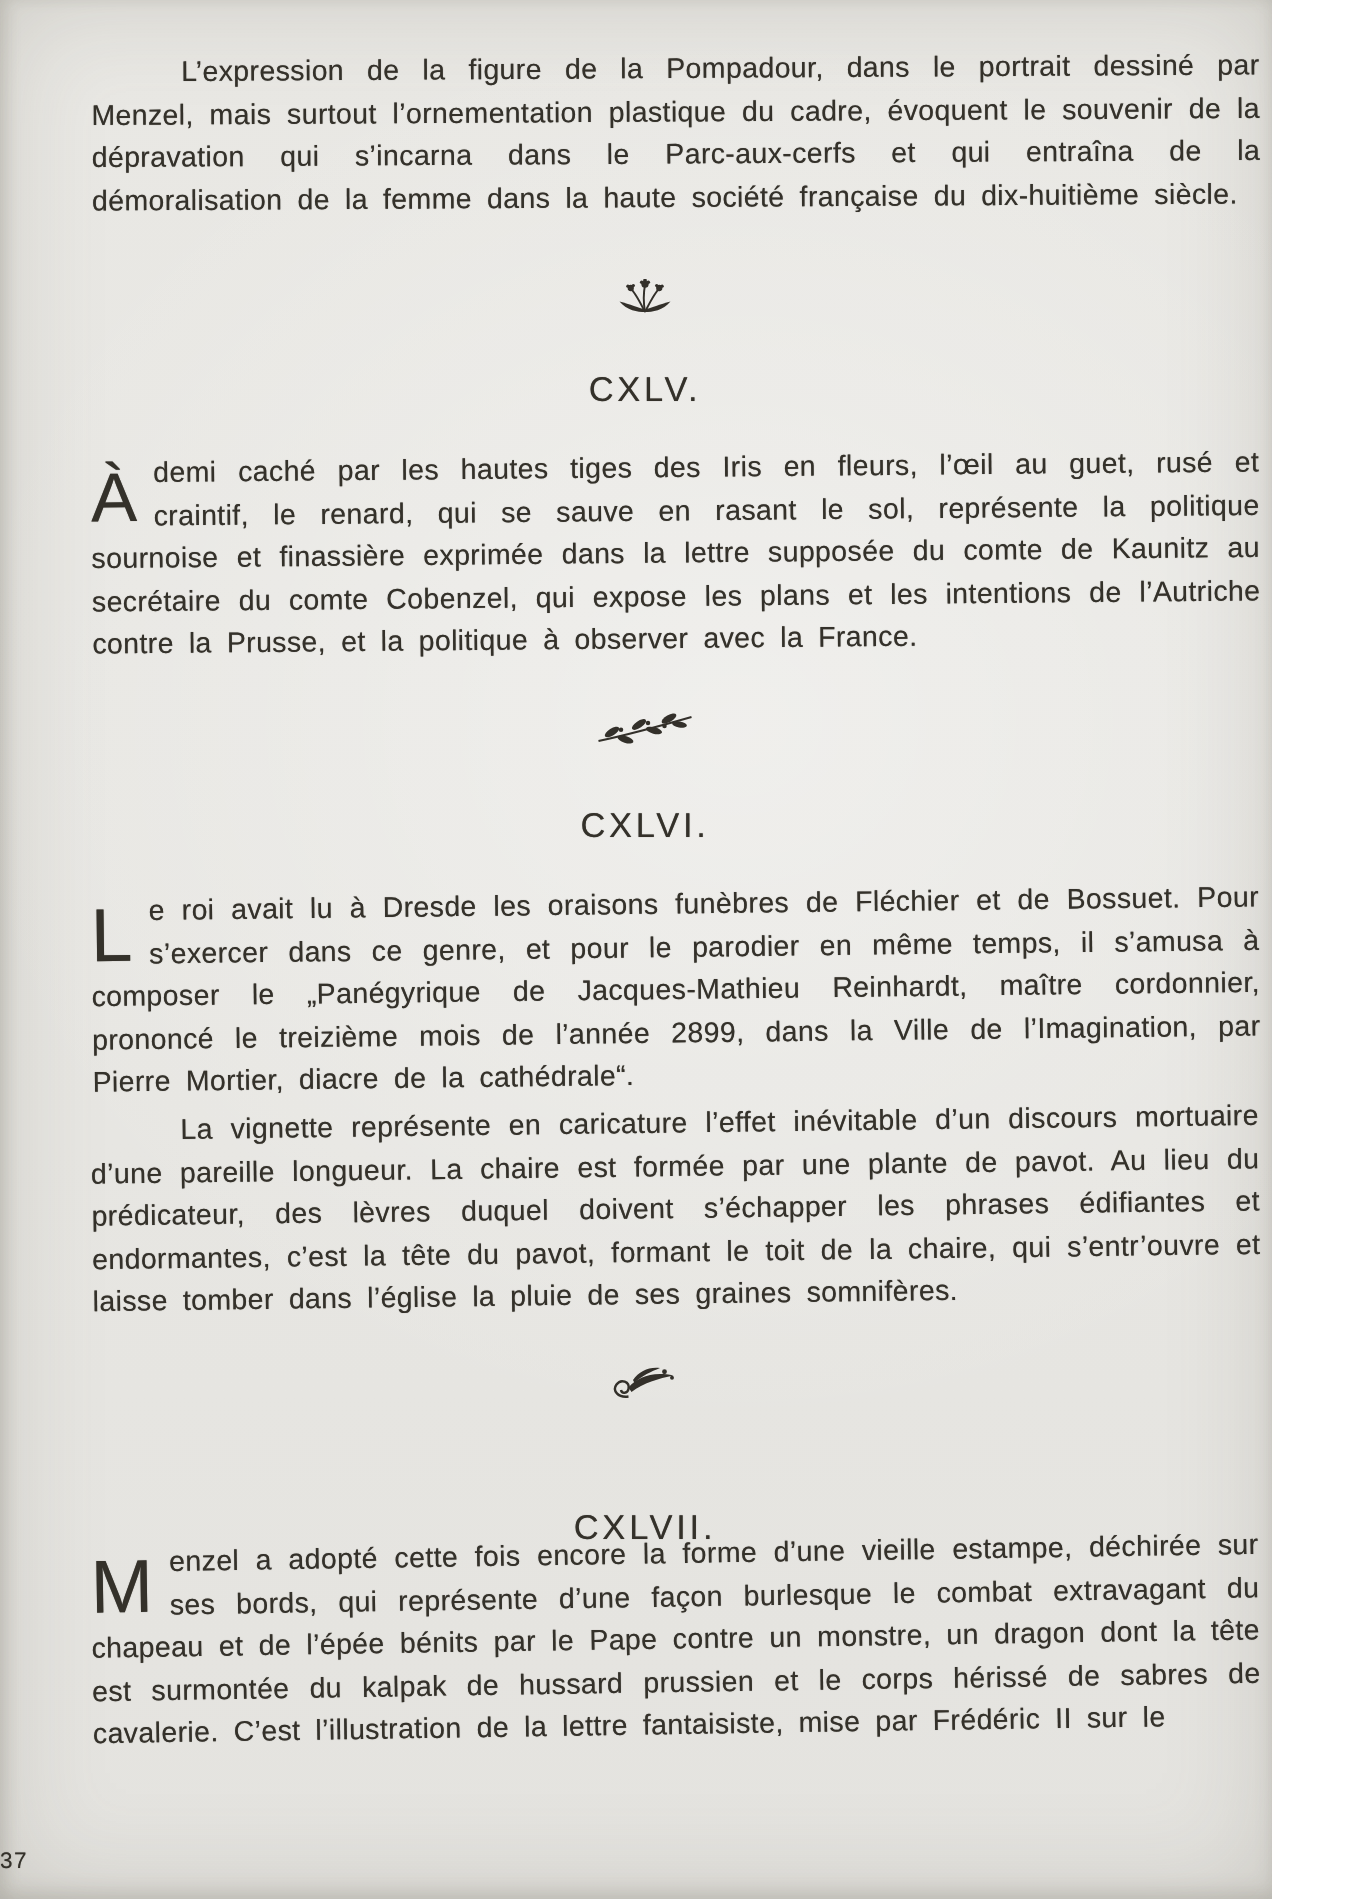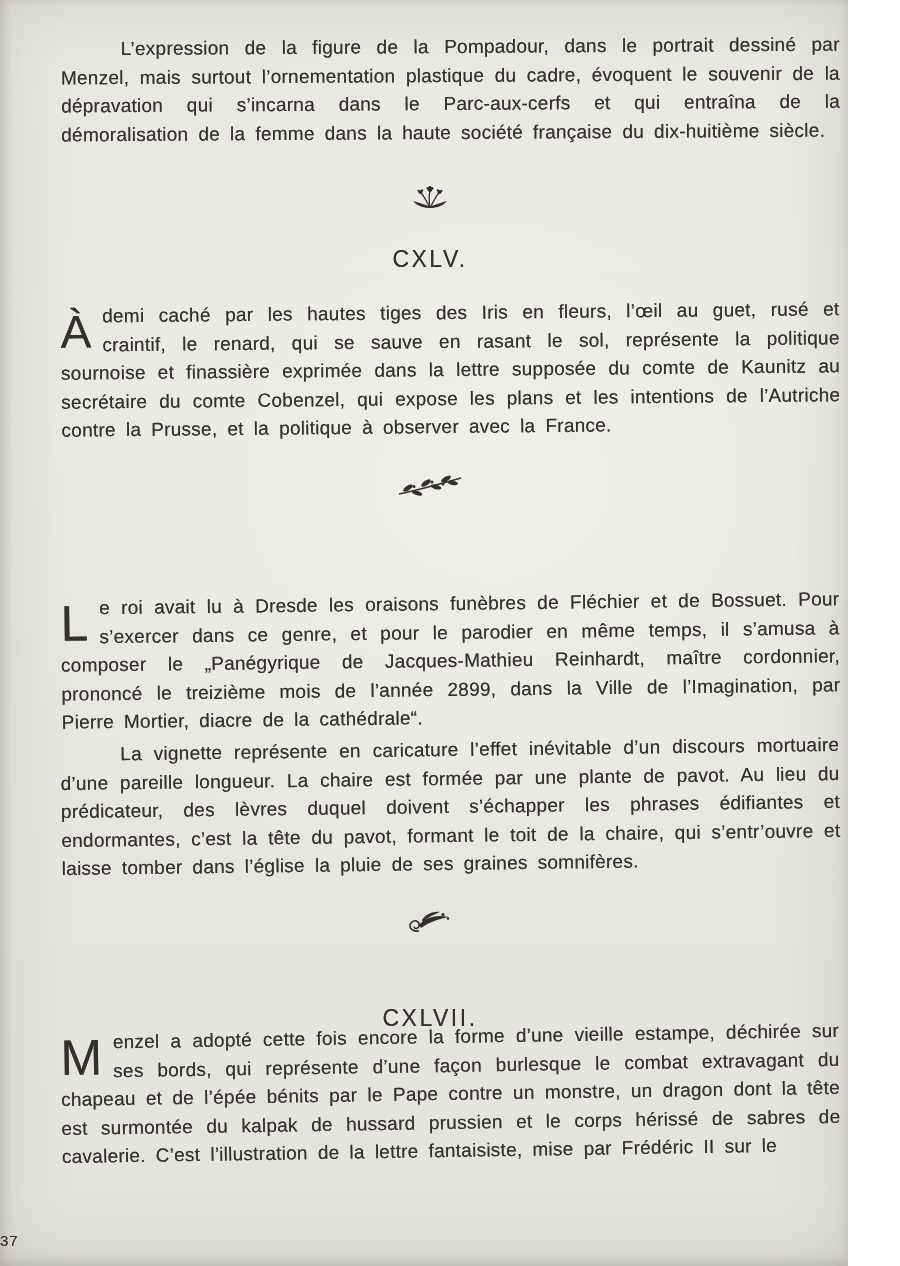--- a/index.html
+++ b/index.html
@@ -106,20 +106,21 @@
         <ellipse cx="40" cy="13" rx="5.5" ry="2.2" transform="rotate(14 40 13)"></ellipse>
         <ellipse cx="50" cy="5" rx="5.5" ry="2.3" transform="rotate(-30 50 5)"></ellipse>
         <ellipse cx="57" cy="9" rx="5" ry="2" transform="rotate(10 57 9)"></ellipse>
         <circle cx="18" cy="12.5" r="1.5"></circle>
         <circle cx="36" cy="8" r="1.5"></circle>
         <circle cx="47" cy="10" r="1.5"></circle>
       </g>
     </svg>
   </div>
 
+  <h2 class="heading" style="top:537px;">CXLVI.</h2>
 
   <p class="para skew-c" style="top:590px;"><span class="dropcap">L</span><span>e roi avait lu à Dresde les oraisons funèbres de Fléchier et de Bossuet. Pour s’exercer dans ce genre, et pour le parodier en même temps, il s’amusa à composer le „Panégyrique de Jacques-Mathieu Reinhardt, maître cordonnier, prononcé le treizième mois de l’année 2899, dans la Ville de l’Imagination, par Pierre Mortier, diacre de la cathédrale“.</span></p>
 
   <p class="para indent skew-d" style="top:736px;">La vignette représente en caricature l’effet inévitable d’un discours mortuaire d’une pareille longueur. La chaire est formée par une plante de pavot. Au lieu du prédicateur, des lèvres duquel doivent s’échapper les phrases édifiantes et endormantes, c’est la tête du pavot, formant le toit de la chaire, qui s’entr’ouvre et laisse tomber dans l’église la pluie de ses graines somnifères.</p>
 
   <div class="ornament" style="top:908px;" aria-label="scroll-flourish">
     <svg width="46" height="28" viewBox="0 0 46 28">
       <path d="M12 23 C5 24 1 19 4 15 C7 11 13 13 12 18 C11.4 21 7.5 21.5 7 18.7" stroke="#33302a" stroke-width="1.6" fill="none"></path>
       <g fill="#33302a">
         <path d="M12 17 C18 10 28 6 42 9 C32 11 22 14 14 20 Z"></path>

